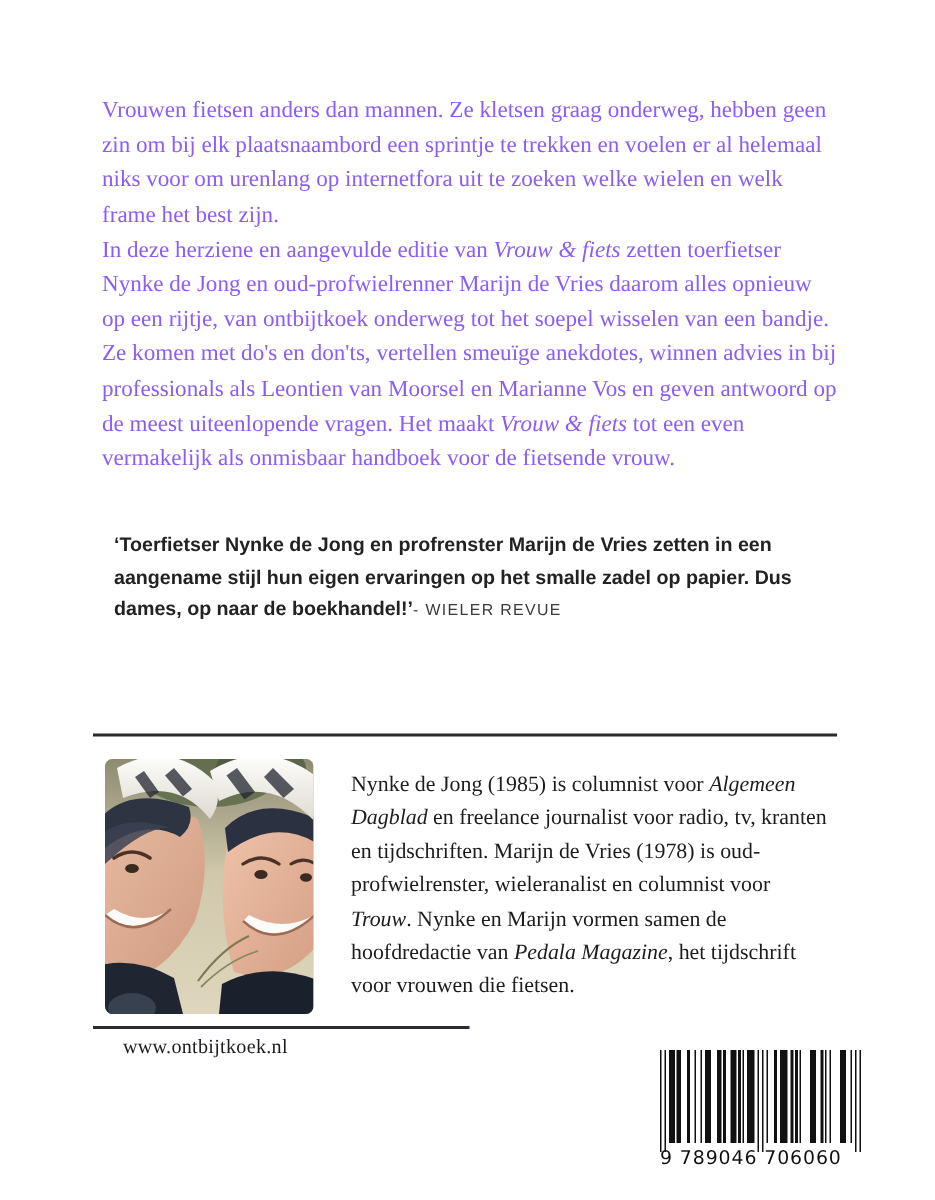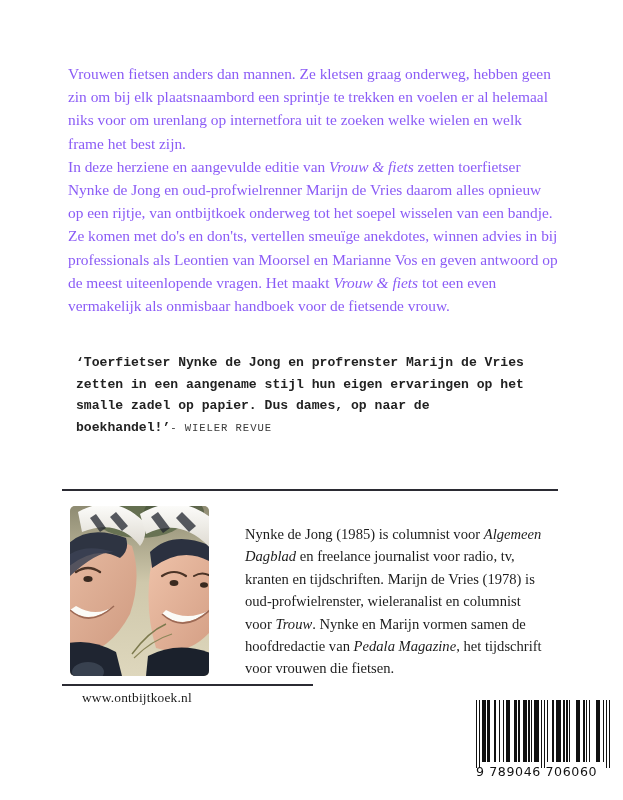--- a/index.html
+++ b/index.html
@@ -39,21 +39,21 @@
   }
   .blurb em {
   }
 
   
   .quote-block {
     position: absolute;
     left: 76px;
     top: 352px;
     width: 480px;
-    font-family: Liberation Mono, monospace;
+    font-family: Liberation Sans, sans-serif;
     font-size: 13.1px;
     line-height: 21.6px;
     color: #222222;
     font-weight: 600;
   }
   .quote-block .attrib {
     font-size: 10.6px;
     font-weight: 500;
     letter-spacing: 0.9px;
     color: #3a3a3a;
@@ -97,37 +97,37 @@
   
   .bio {
     position: absolute;
     left: 234px;
     top: 512px;
     width: 320px;
     font-size: 14.6px;
     line-height: 22.4px;
     color: #1c1c1c;
   }
-  .bio p { margin: 11px; }
+  .bio p { margin: 0; }
   .bio em { font-style: italic; }
 
   
   .url {
     position: absolute;
     left: 82px;
     top: 690px;
     font-size: 13.4px;
     letter-spacing: 0.2px;
     color: #1c1c1c;
   }
 
   
   .barcode-wrap {
     position: absolute;
-    left: 476px;
+    left: 440px;
     top: 700px;
     width: 134px;
     height: 90px;
   }
   .barcode-bars {
     position: relative;
     width: 134px;
     height: 68px;
   }
   .barcode-bars i {

